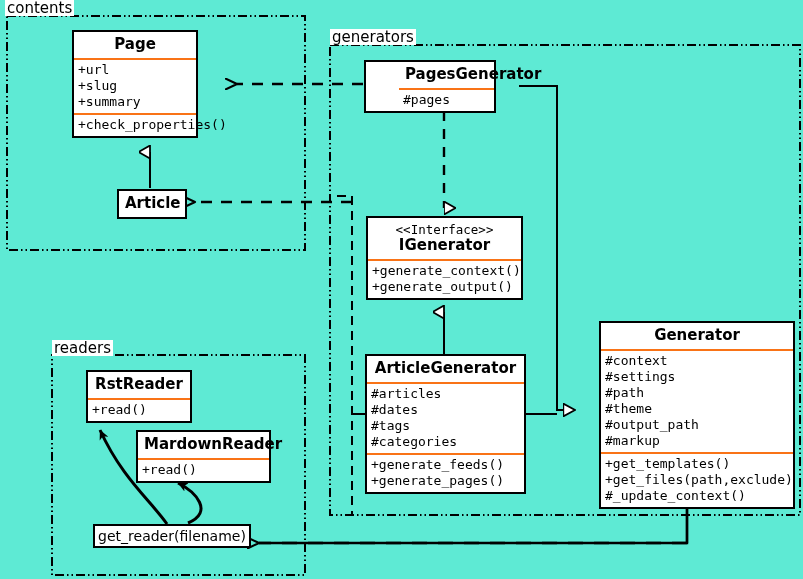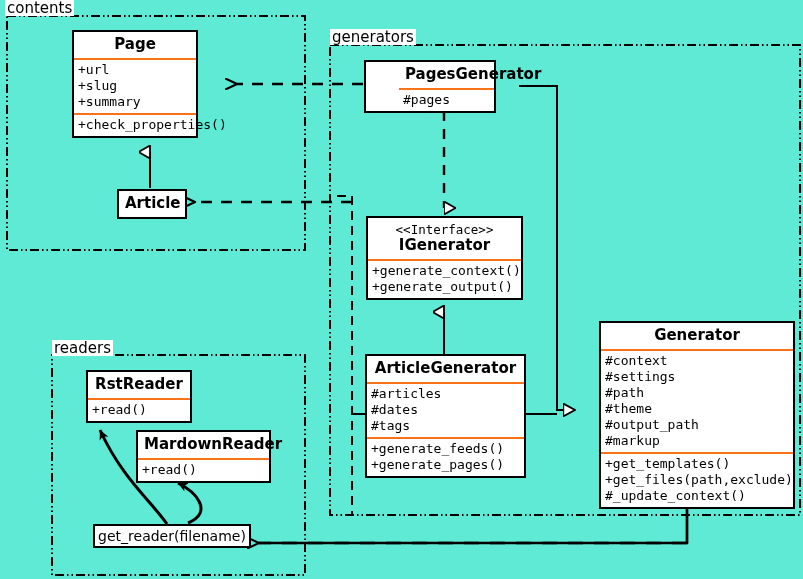--- a/index.html
+++ b/index.html
@@ -185,20 +185,21 @@
       <div class="row">+generate_output()</div>
     </div>
   </div>
 
   <div class="cls" style="left:365px; top:354px; width:161px;">
     <div class="name">ArticleGenerator</div>
     <div class="sect">
       <div class="row">#articles</div>
       <div class="row">#dates</div>
       <div class="row">#tags</div>
+      <div class="row">#categories</div>
     </div>
     <div class="sect">
       <div class="row">+generate_feeds()</div>
       <div class="row">+generate_pages()</div>
     </div>
   </div>
 
   <div class="cls" style="left:587px; top:321px; width:196px;margin-left:12px;">
     <div class="name">Generator</div>
     <div class="sect">

